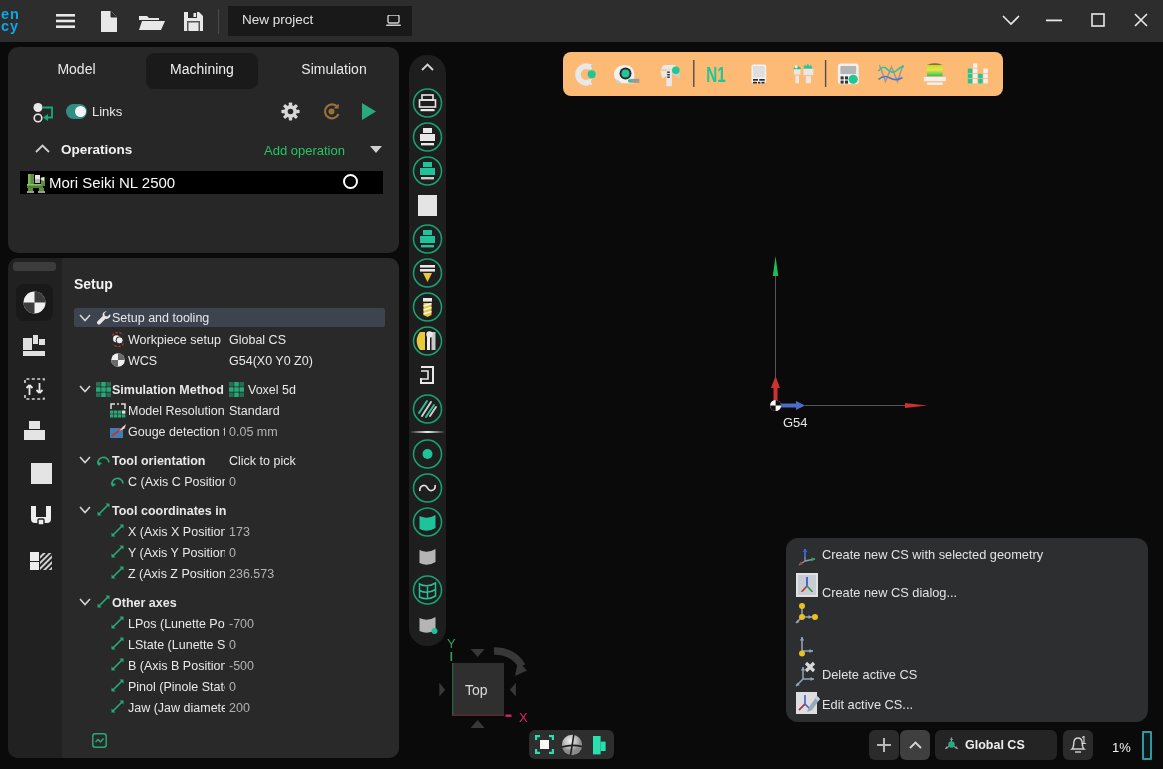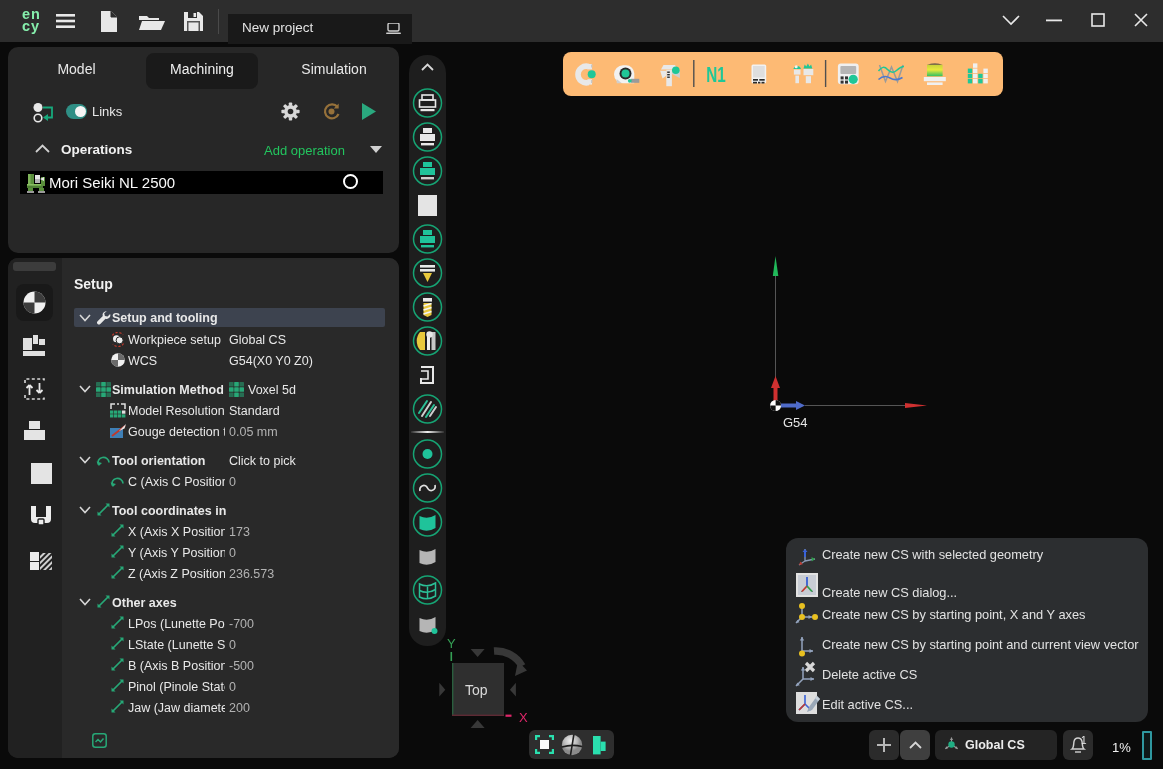--- a/index.html
+++ b/index.html
@@ -8,21 +8,21 @@
   .abs { position:absolute; }
   #stage { position:relative; width:1163px; height:769px; background:#0a0a0a; }
   .panel { background:#272727; border-radius:10px; position:absolute; }
 </style>
 </head>
 <body>
 <div id="stage">
 
   <div class="abs" id="titlebar" style="left:0;top:0;width:1163px;height:42px;background:#2d2d2d;">
 
-    <div class="abs" style="left:22px;top:8px;width:26px;height:26px;color:#86efac;font-weight:bold;font-size:14.5px;line-height:12px;letter-spacing:1px;">en<br>cy</div>
+    <div class="abs" style="left:1px;top:8px;width:26px;height:26px;color:#0ea5e9;font-weight:bold;font-size:14.5px;line-height:12px;letter-spacing:1px;">en<br>cy</div>
 
     <svg class="abs" style="left:56px;top:13px" width="19" height="16">
       <rect x="0" y="1" width="19" height="2.6" fill="#e8e8e8"></rect>
       <rect x="0" y="6.7" width="19" height="2.6" fill="#e8e8e8"></rect>
       <rect x="0" y="12.4" width="19" height="2.6" fill="#e8e8e8"></rect>
     </svg>
 
     <svg class="abs" style="left:99px;top:11px" width="20" height="21" viewBox="0 0 20 21">
       <path d="M2 0 L12 0 L18 6 L18 21 L2 21 Z" fill="#e8e8e8"></path>
       <path d="M12 0 L12 6 L18 6 Z" fill="#2d2d2d"></path>
@@ -37,21 +37,21 @@
     <svg class="abs" style="left:184px;top:12px" width="19" height="19" viewBox="0 0 19 19">
       <path d="M0 0 L15 0 L19 4 L19 19 L0 19 Z" fill="#e8e8e8"></path>
       <rect x="4" y="0" width="9" height="6" fill="#2d2d2d"></rect>
       <rect x="9.5" y="1" width="2.6" height="4" fill="#e8e8e8"></rect>
       <rect x="3" y="9" width="13" height="10" fill="#555"></rect>
       <rect x="4.5" y="10.5" width="10" height="8.5" fill="#e8e8e8"></rect>
     </svg>
 
     <div class="abs" style="left:218px;top:9px;width:1px;height:25px;background:#4a4a4a;"></div>
 
-    <div class="abs" style="left:228px;top:14px;width:184px;height:30px;background:#191919;border-radius:0;">
+    <div class="abs" style="left:228px;top:6px;width:184px;height:30px;background:#191919;border-radius:0;">
       <div class="abs" style="left:14px;top:6px;font-size:13.5px;color:#e3e3e3;">New project</div>
       <svg class="abs" style="left:158px;top:9px" width="15" height="12" viewBox="0 0 15 12">
         <rect x="2" y="0" width="11" height="8" rx="1.5" fill="none" stroke="#cfcfcf" stroke-width="1.4"></rect>
         <rect x="0" y="9.5" width="15" height="1.6" rx="0.8" fill="#cfcfcf"></rect>
       </svg>
     </div>
 
     <svg class="abs" style="left:1002px;top:14px" width="18" height="12" viewBox="0 0 18 12">
       <path d="M1 2 L9 10 L17 2" fill="none" stroke="#e8e8e8" stroke-width="1.6"></path>
     </svg>
@@ -193,21 +193,21 @@
     <div class="abs" id="setupContent" style="left:54px;top:0;width:337px;height:500px;background:#292929;font-size:12.5px;color:#e8e8e8;">
       <div class="abs" style="left:12px;top:18px;font-size:14px;font-weight:bold;color:#f2f2f2;">Setup</div>
 
       <div class="abs" style="left:12px;top:50px;width:311px;height:19px;background:#3d434f;border-radius:2px;"></div>
       <svg class="abs" style="left:17px;top:56px" width="12" height="8" viewBox="0 0 12 8">
           <path d="M1 1 L6 6.5 L11 1" fill="none" stroke="#d5d5d5" stroke-width="1.6"></path>
         </svg>
       <svg class="abs" style="left:34px;top:52px" width="15" height="15" viewBox="0 0 15 15">
         <path d="M10.2 1.2 a3.6 3.6 0 0 0 -3.4 4.8 L1.6 11.2 a1.9 1.9 0 0 0 2.7 2.7 L9.5 8.7 a3.6 3.6 0 0 0 4.6 -4.6 L11.6 6.6 L8.9 5.9 L8.2 3.2 L10.7 1.3 Z" fill="#e8e8e8"></path>
       </svg>
-      <div class="abs" style="left:50px;top:53px;font-weight:bold;">Setup and tooling</div>
+      <div class="abs" style="left:50px;top:53px;font-weight:normal;">Setup and tooling</div>
 
       <svg class="abs" style="left:48px;top:74px" width="16" height="15" viewBox="0 0 16 15">
         <path d="M2.5 3.5 A6 5.5 0 0 1 13 3" fill="none" stroke="#c0392b" stroke-width="1.2" stroke-dasharray="2.2 1.8"></path>
         <path d="M13.5 11.5 A6 5.5 0 0 1 3 12" fill="none" stroke="#c0392b" stroke-width="1.2" stroke-dasharray="2.2 1.8"></path>
         <circle cx="6.5" cy="6.7" r="3.5" fill="#ededed"></circle>
         <circle cx="9.6" cy="8.3" r="3.5" fill="#ededed" stroke="#292929" stroke-width="1"></circle>
       </svg>
       <div class="abs" style="left:66px;top:74.5px;width:97px;overflow:hidden;white-space:nowrap;">Workpiece setup</div>
       <div class="abs" style="left:167px;top:74.5px;">Global CS</div>
 
@@ -628,29 +628,27 @@
     <div class="abs" style="left:36px;top:39px;margin-top:8px;">Create new CS dialog...</div>
 
     <svg class="abs" style="left:8px;top:63px" width="26" height="28" viewBox="0 0 26 28">
       <path d="M8 16 L8 6 M8 16 L2 22 M8 16 L18 16" stroke="#93a3bd" stroke-width="1.5" fill="none"></path>
       <path d="M2 22 L5.5 21.3 L3.3 18.8 Z" fill="#93a3bd"></path>
       <path d="M18 16 L14.5 14 L14.5 18 Z" fill="#93a3bd"></path>
       <circle cx="8" cy="5" r="3" fill="#e8c020"></circle>
       <circle cx="8" cy="16" r="3" fill="#e8c020"></circle>
       <circle cx="21" cy="16" r="3" fill="#e8c020"></circle>
     </svg>
-    <div class="abs" style="left:36px;top:69px;">Create new CS by starting point, X and Y axes</div>
 
     <svg class="abs" style="left:9px;top:95px" width="24" height="26" viewBox="0 0 24 26">
       <path d="M7 18 L7 4 M7 18 L18 18" stroke="#93a3bd" stroke-width="1.5" fill="none"></path>
       <path d="M7 4 L4.8 7.5 L9.2 7.5 Z" fill="#93a3bd"></path>
       <path d="M18 18 L14.5 16 L14.5 20 Z" fill="#93a3bd"></path>
       <circle cx="7" cy="20.5" r="3" fill="#e8c020"></circle>
     </svg>
-    <div class="abs" style="left:36px;top:99px;">Create new CS by starting point and current view vector</div>
 
     <svg class="abs" style="left:8px;top:122px" width="28" height="28" viewBox="0 0 28 28">
       <path d="M9 19 L9 7 M9 19 L2 26 M9 19 L20 19" stroke="#93a3bd" stroke-width="1.5" fill="none"></path>
       <path d="M9 7 L6.8 10.5 L11.2 10.5 Z" fill="#93a3bd"></path>
       <path d="M2 26 L5.8 25.3 L3.2 22.6 Z" fill="#93a3bd"></path>
       <path d="M20 19 L16.5 17 L16.5 21 Z" fill="#93a3bd"></path>
       <path d="M12 3 L20 11 M20 3 L12 11" stroke="#d8d8d8" stroke-width="3.2"></path>
     </svg>
     <div class="abs" style="left:36px;top:129px;">Delete active CS</div>
 

